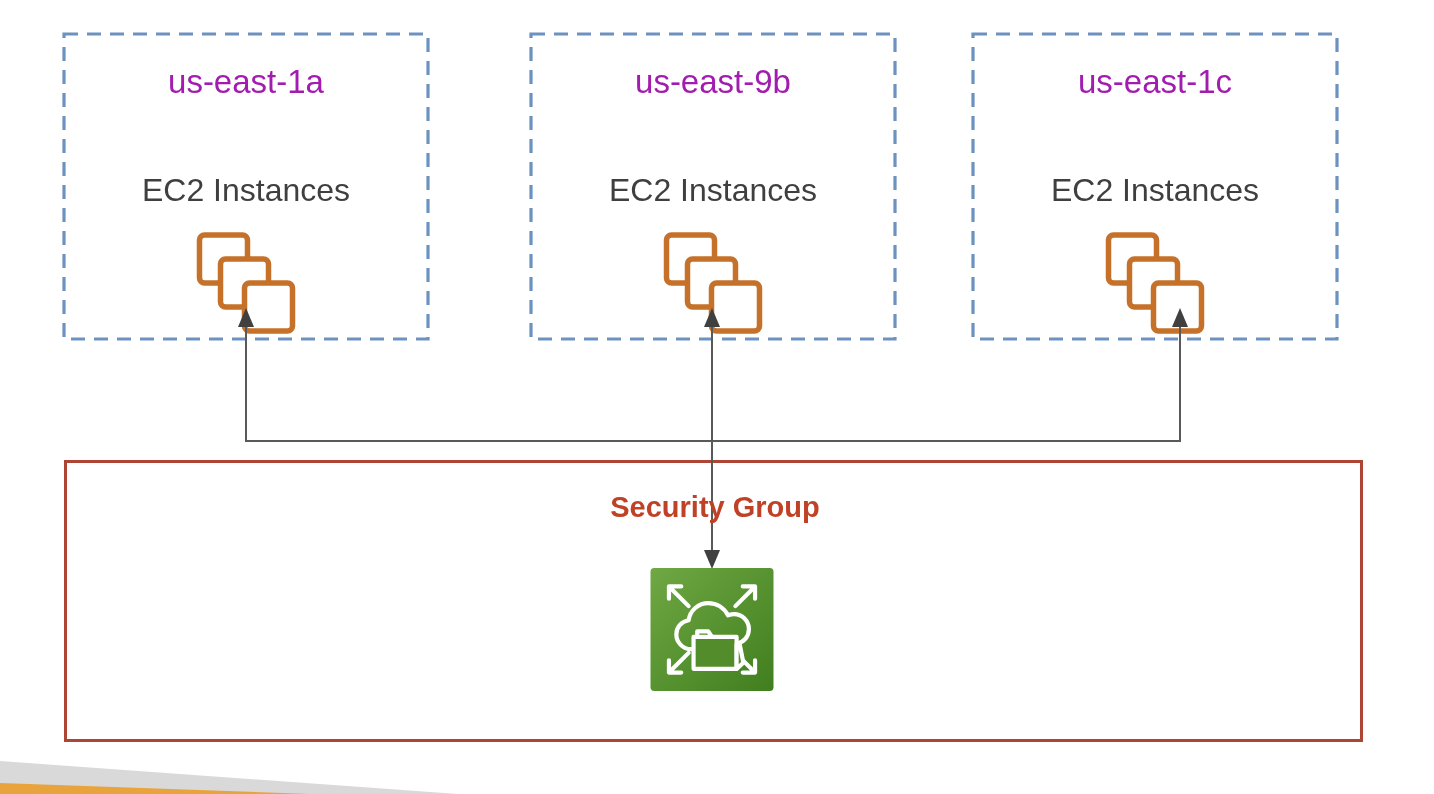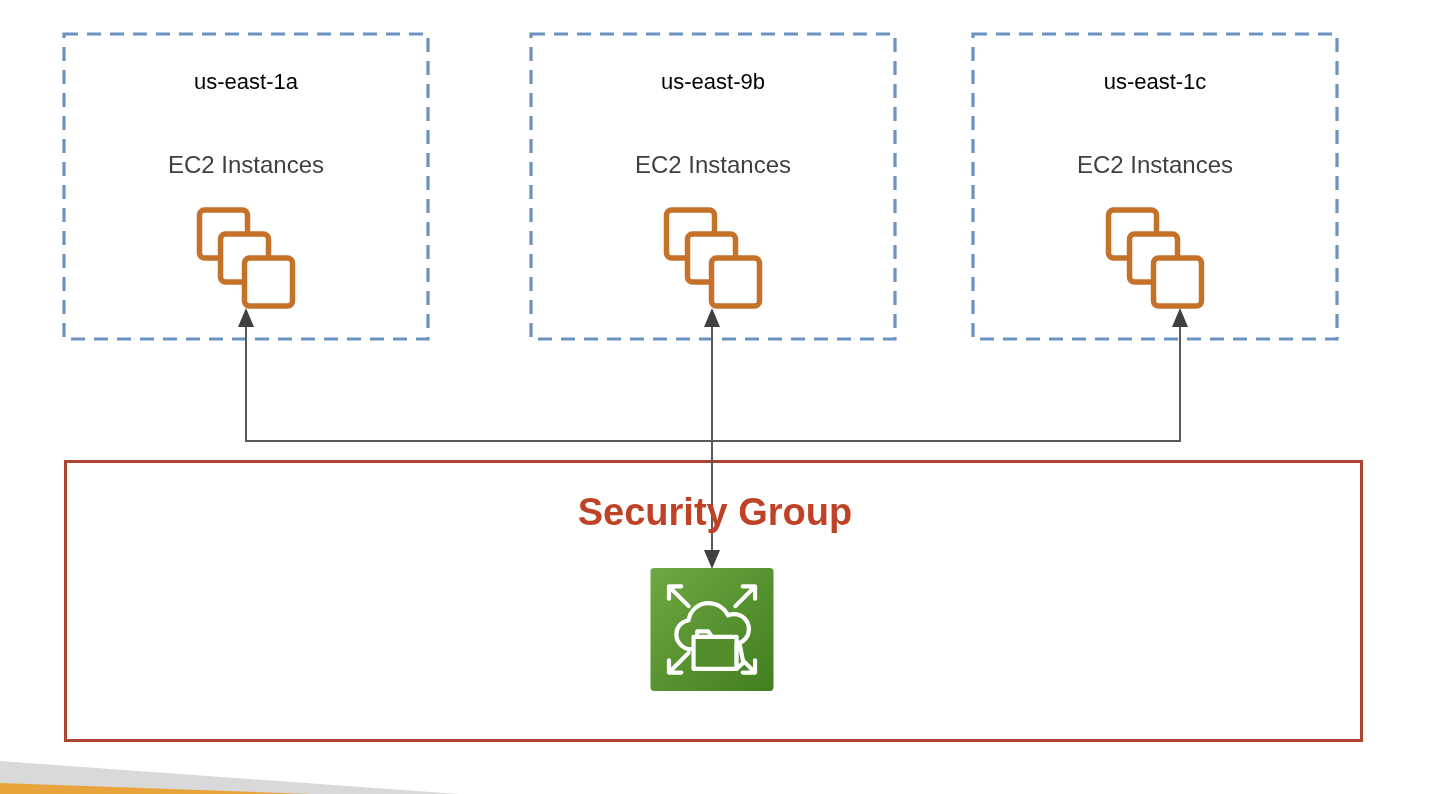--- a/index.html
+++ b/index.html
@@ -3,34 +3,34 @@
 <meta charset="utf-8">
 <style>
   html,body{margin:0;padding:0;background:#ffffff;}
   body{font-family:"Liberation Sans", sans-serif;}
   #canvas{position:relative;width:1434px;height:794px;background:#ffffff;overflow:hidden;}
 
   
   .az-box{position:absolute;top:32px;height:309px;width:368px;box-sizing:border-box;z-index:1;}
   .az-dash{position:absolute;left:0;top:0;width:100%;height:100%;}
   .az-inner{position:relative;height:100%;display:flex;flex-direction:column;align-items:center;}
-  .az-title{margin-top:30px;line-height:40px;font-size:22px;color:#000000;letter-spacing:0px;}
-  .az-sub{margin-top:43px;line-height:40px;font-size:24px;color:#3F3F3F;}
+  .az-title{margin-top:30px;line-height:40px;font-size:33px;color:#a21caf;letter-spacing:0px;}
+  .az-sub{margin-top:68px;line-height:40px;font-size:32px;color:#3F3F3F;}
   .ec2-icon{margin-top:22px;}
 
   #az0{left:62px;} #az1{left:529px;} #az2{left:971px;}
 
   
   #overlay{position:absolute;left:0;top:0;width:1434px;height:794px;z-index:2;pointer-events:none;}
 
   
   #sg-box{position:absolute;left:64px;top:460px;width:1299px;height:282px;box-sizing:border-box;
           border:3px solid #AE4434;z-index:1;background:transparent;}
   #sg-label{position:absolute;left:515px;top:491px;width:400px;text-align:center;
-            font-size:38px;font-weight:bold;color:#BF4227;z-index:3;}
+            font-size:29px;font-weight:bold;color:#BF4227;z-index:3;}
 
   
   #efs-icon{position:absolute;left:646px;top:568px;z-index:3;}
   #efs-label{position:absolute;left:800px;top:568px;height:123px;display:flex;align-items:center;
              font-size:38px;color:#3F3F3F;z-index:3;}
 </style>
 </head>
 <body>
 
 <div id="canvas">

